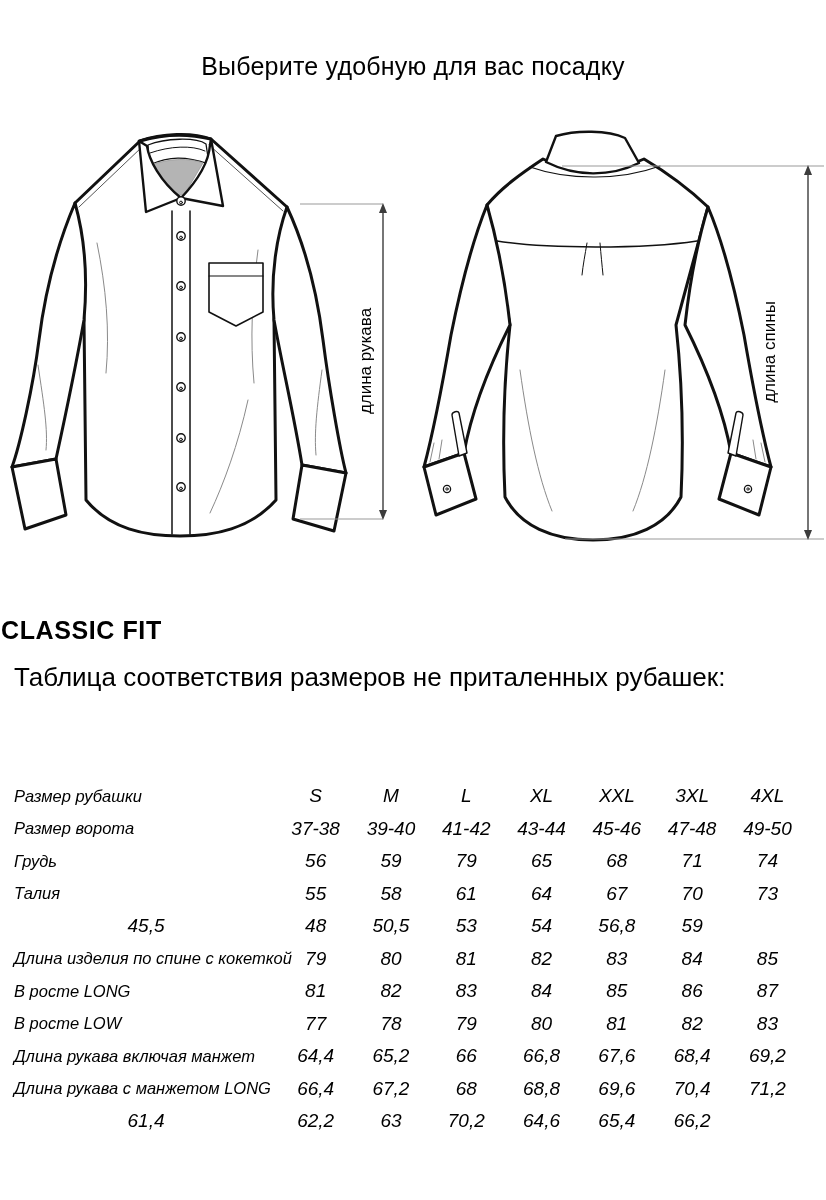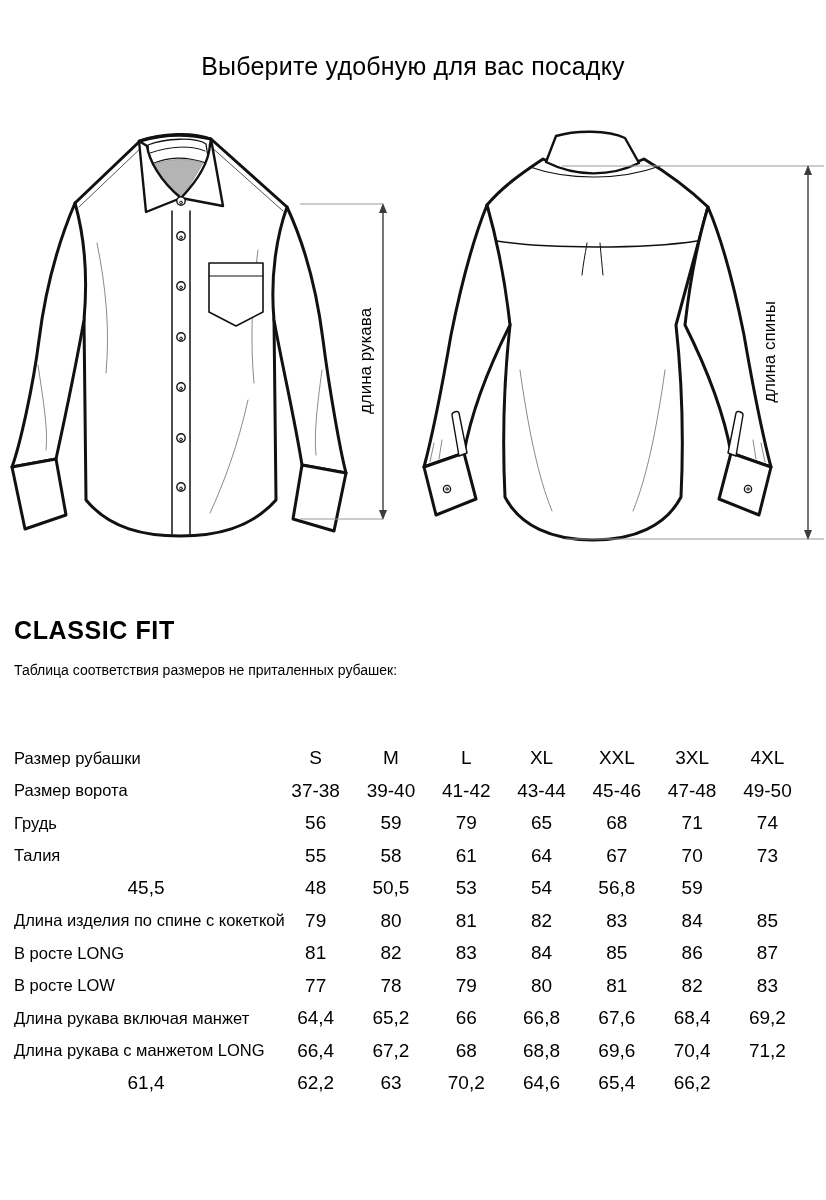--- a/index.html
+++ b/index.html
@@ -8,28 +8,28 @@
     background:#ffffff; color:#000;
     font-family:"Liberation Sans", sans-serif;
     overflow:hidden;
   }
   .title {
     position:absolute; top:52px; left:0; width:826px;
     text-align:center; font-size:25px; font-weight:400; letter-spacing:0.2px;
   }
   .diagram { position:absolute; top:115px; left:0; }
   .classic-heading {
-    position:absolute; top:616px; left:14px;
+    position:absolute; top:616px; left:1px;
     font-size:25px; font-weight:700; letter-spacing:0.6px;
   }
   .subtitle {
     position:absolute; top:662px; left:14px;
-    font-size:14px; font-weight:400;
-  }
-  .size-table { position:absolute; top:742px; left:14px; width:795px; }
+    font-size:26px; font-weight:400;
+  }
+  .size-table { position:absolute; top:780px; left:14px; width:795px;font-style:italic; }
   .trow {
     display:grid; grid-template-columns:264px repeat(7, 75.3px);
     height:32.5px; align-items:center;
   }
   .tlabel { font-size:16.5px; white-space:nowrap; }
   .tval  { font-size:19px; text-align:center; white-space:nowrap; }
   svg text { font-family:"Liberation Sans", sans-serif; }
 </style>
 </head>
 <body>

